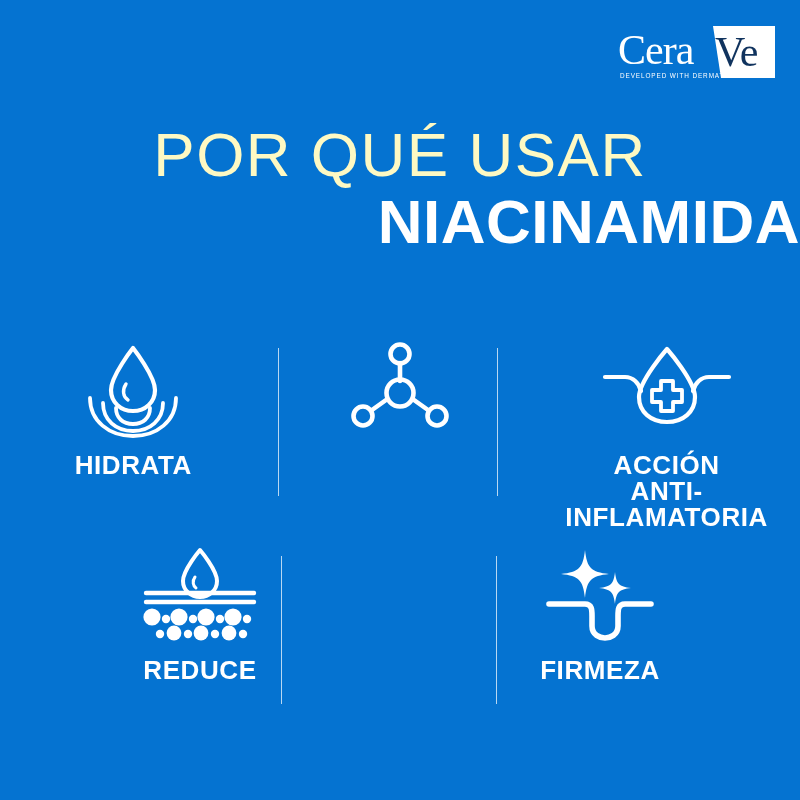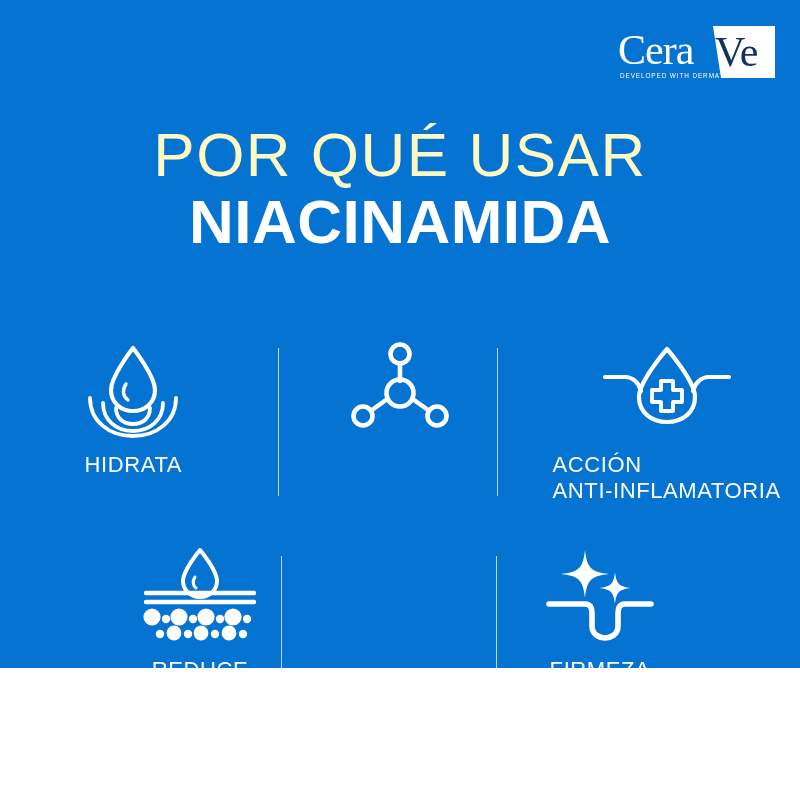--- a/index.html
+++ b/index.html
@@ -4,21 +4,21 @@
 <title>CeraVe Niacinamida</title>
 <style>
   * { margin:0; padding:0; box-sizing:border-box; }
   html, body {
     width:800px; height:800px;
     font-family:"Liberation Sans", sans-serif;
     overflow:hidden;
   }
   #poster {
     position:relative;
-    width:800px; height:668px;
+    width:800px; height:800px;
     background:#0573d1;
     color:#ffffff;
   }
 
   
   #logo {
     position:absolute;
     left:617px; top:26px;
     width:158px; height:58px;
   }
@@ -39,20 +39,21 @@
     color:#fef9c3;
     white-space:nowrap;
   }
   .title-line2 {
     font-size:62px;
     line-height:68px;
     font-weight:700;
     letter-spacing:0.5px;
     color:#ffffff;
     white-space:nowrap;
+    text-align:right;
   }
 
   
   #grid {
     position:absolute;
     left:0; top:330px;
     width:800px; height:400px;
   }
   .row {
     position:absolute;
@@ -74,24 +75,25 @@
   .icon-wrap {
     height:118px;
     display:flex;
     align-items:center;
     justify-content:center;
   }
   .icon-wrap svg { display:block; }
 
   .cell-label {
     margin-top:4px;
-    font-size:22px;
+    font-size:26px;
     line-height:26px;
-    font-weight:400;
+    font-weight:700;
     letter-spacing:0.6px;
+    text-align:center;
     color:#ffffff;
     white-space:nowrap;
   }
   .cell-label.two-line { white-space:normal; }
 
   
   .divider {
     position:absolute;
     width:1px;
     background:rgba(255,255,255,0.72);

